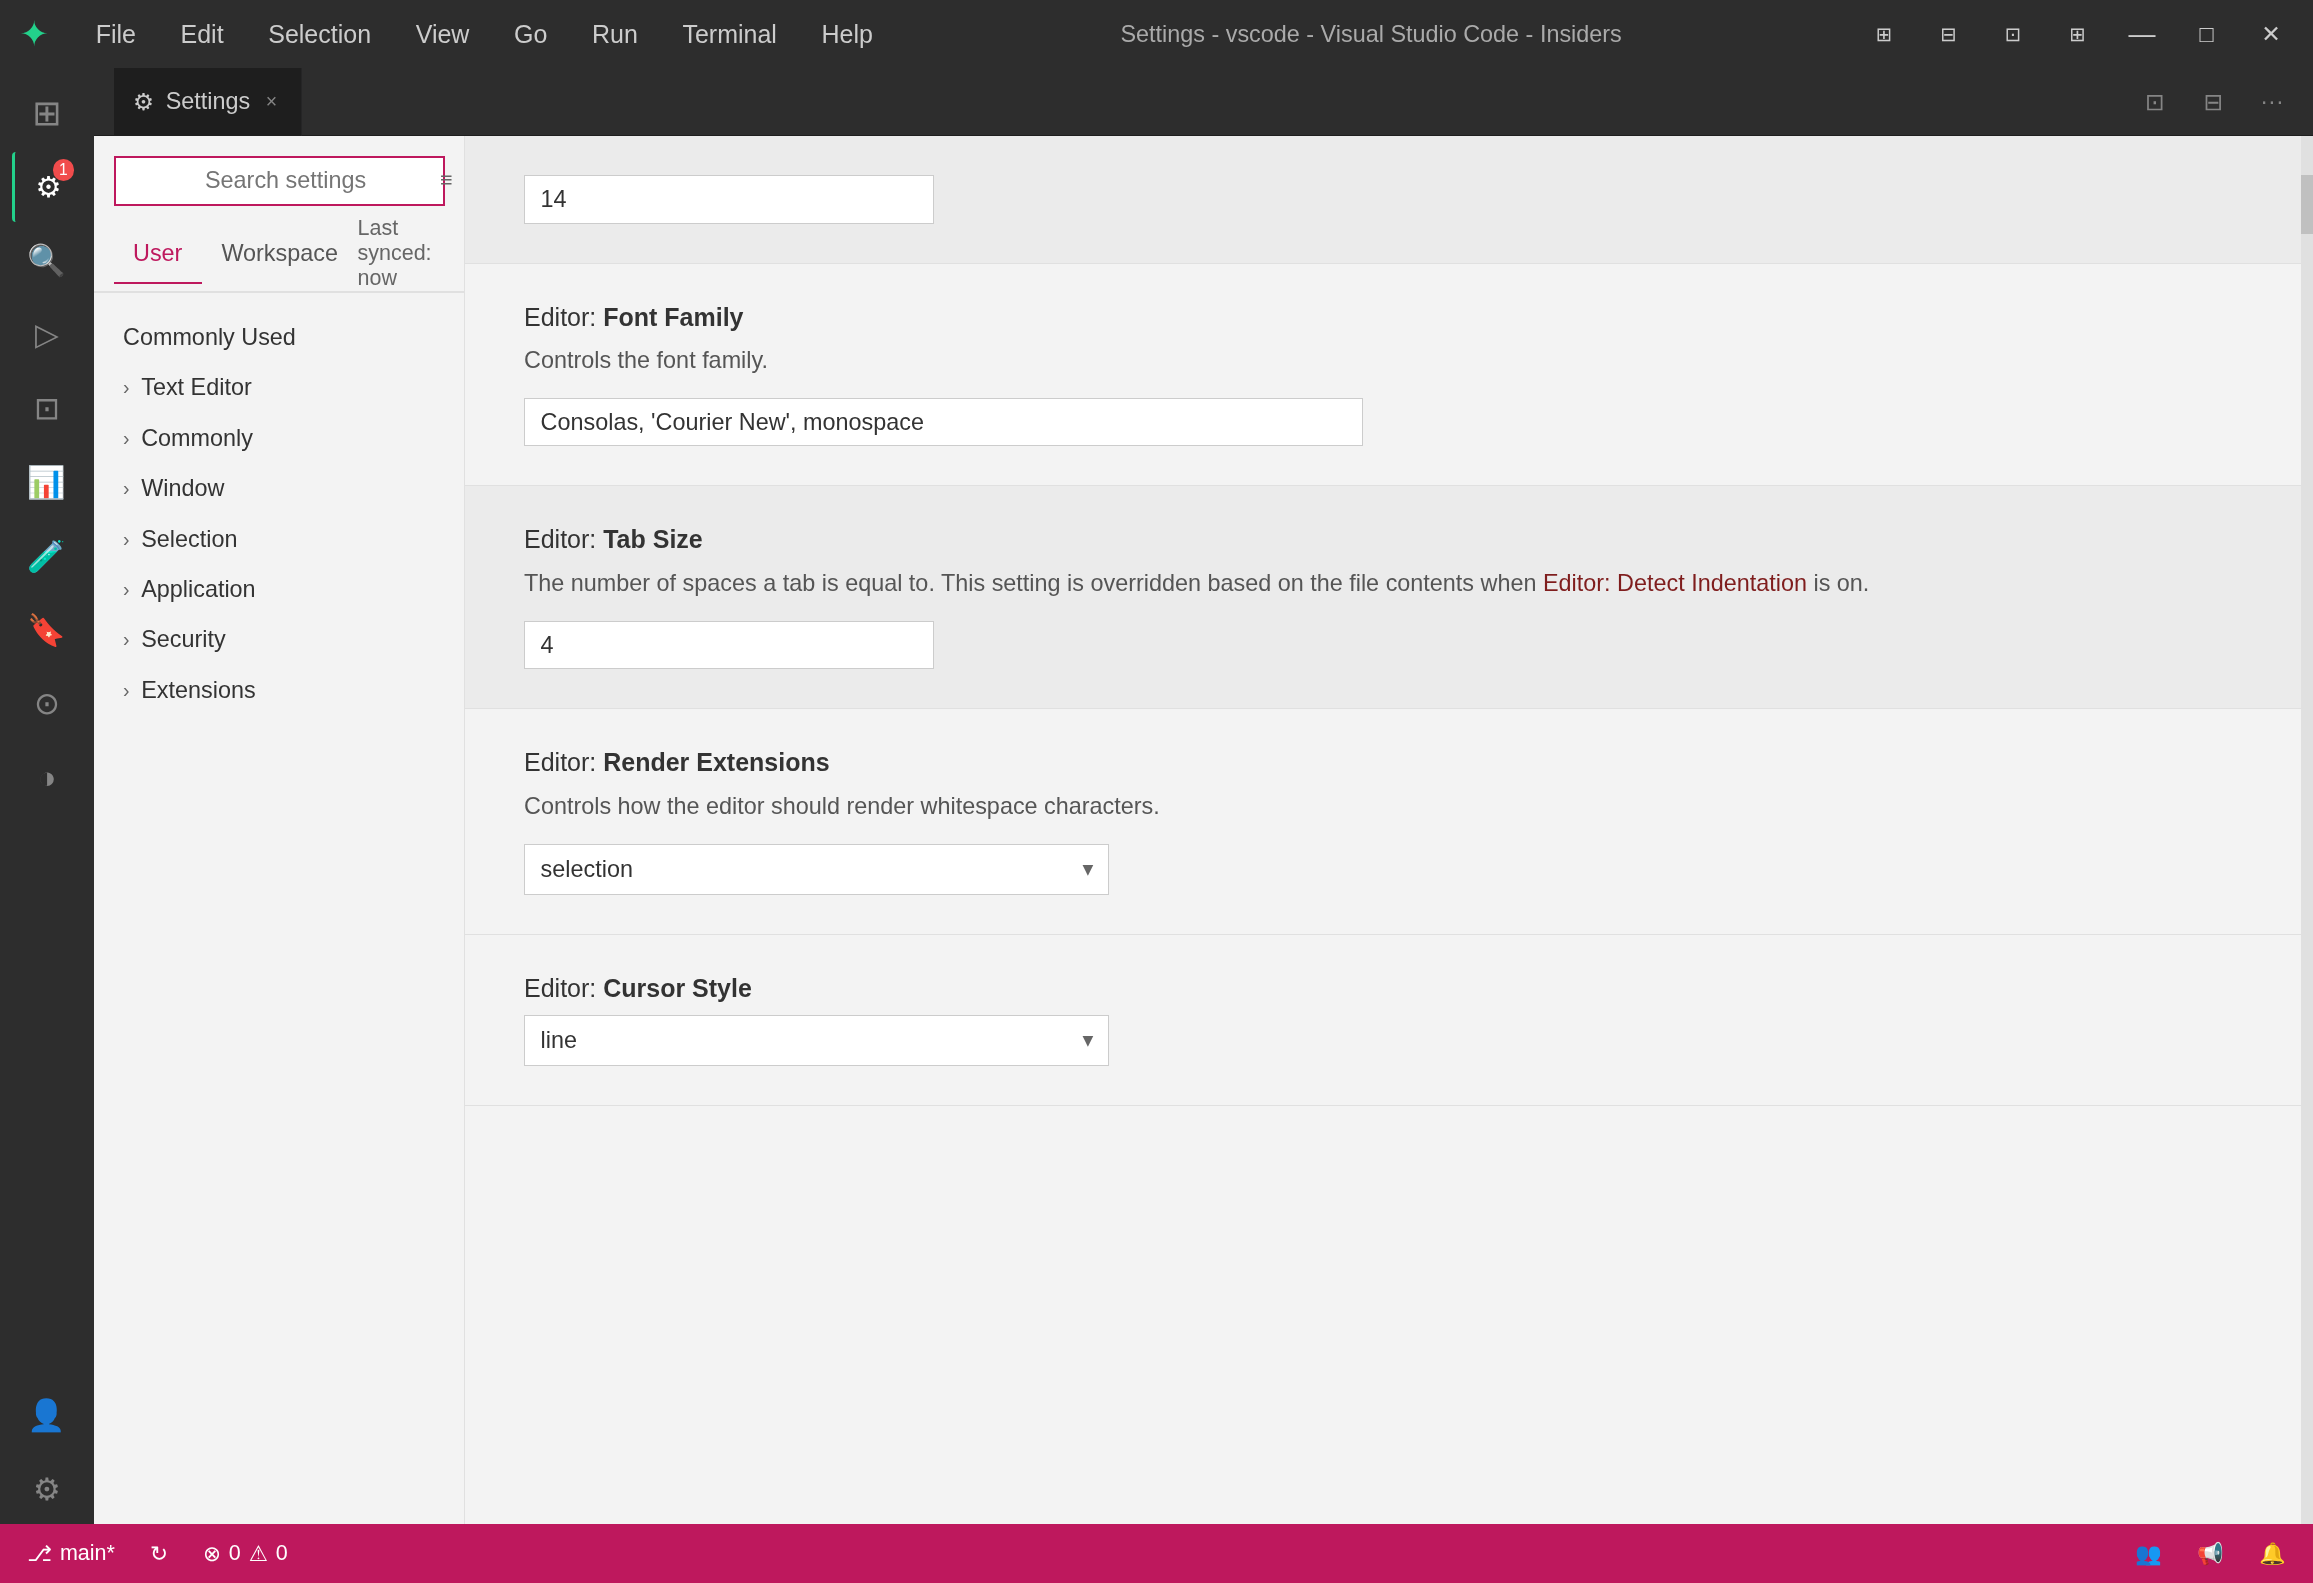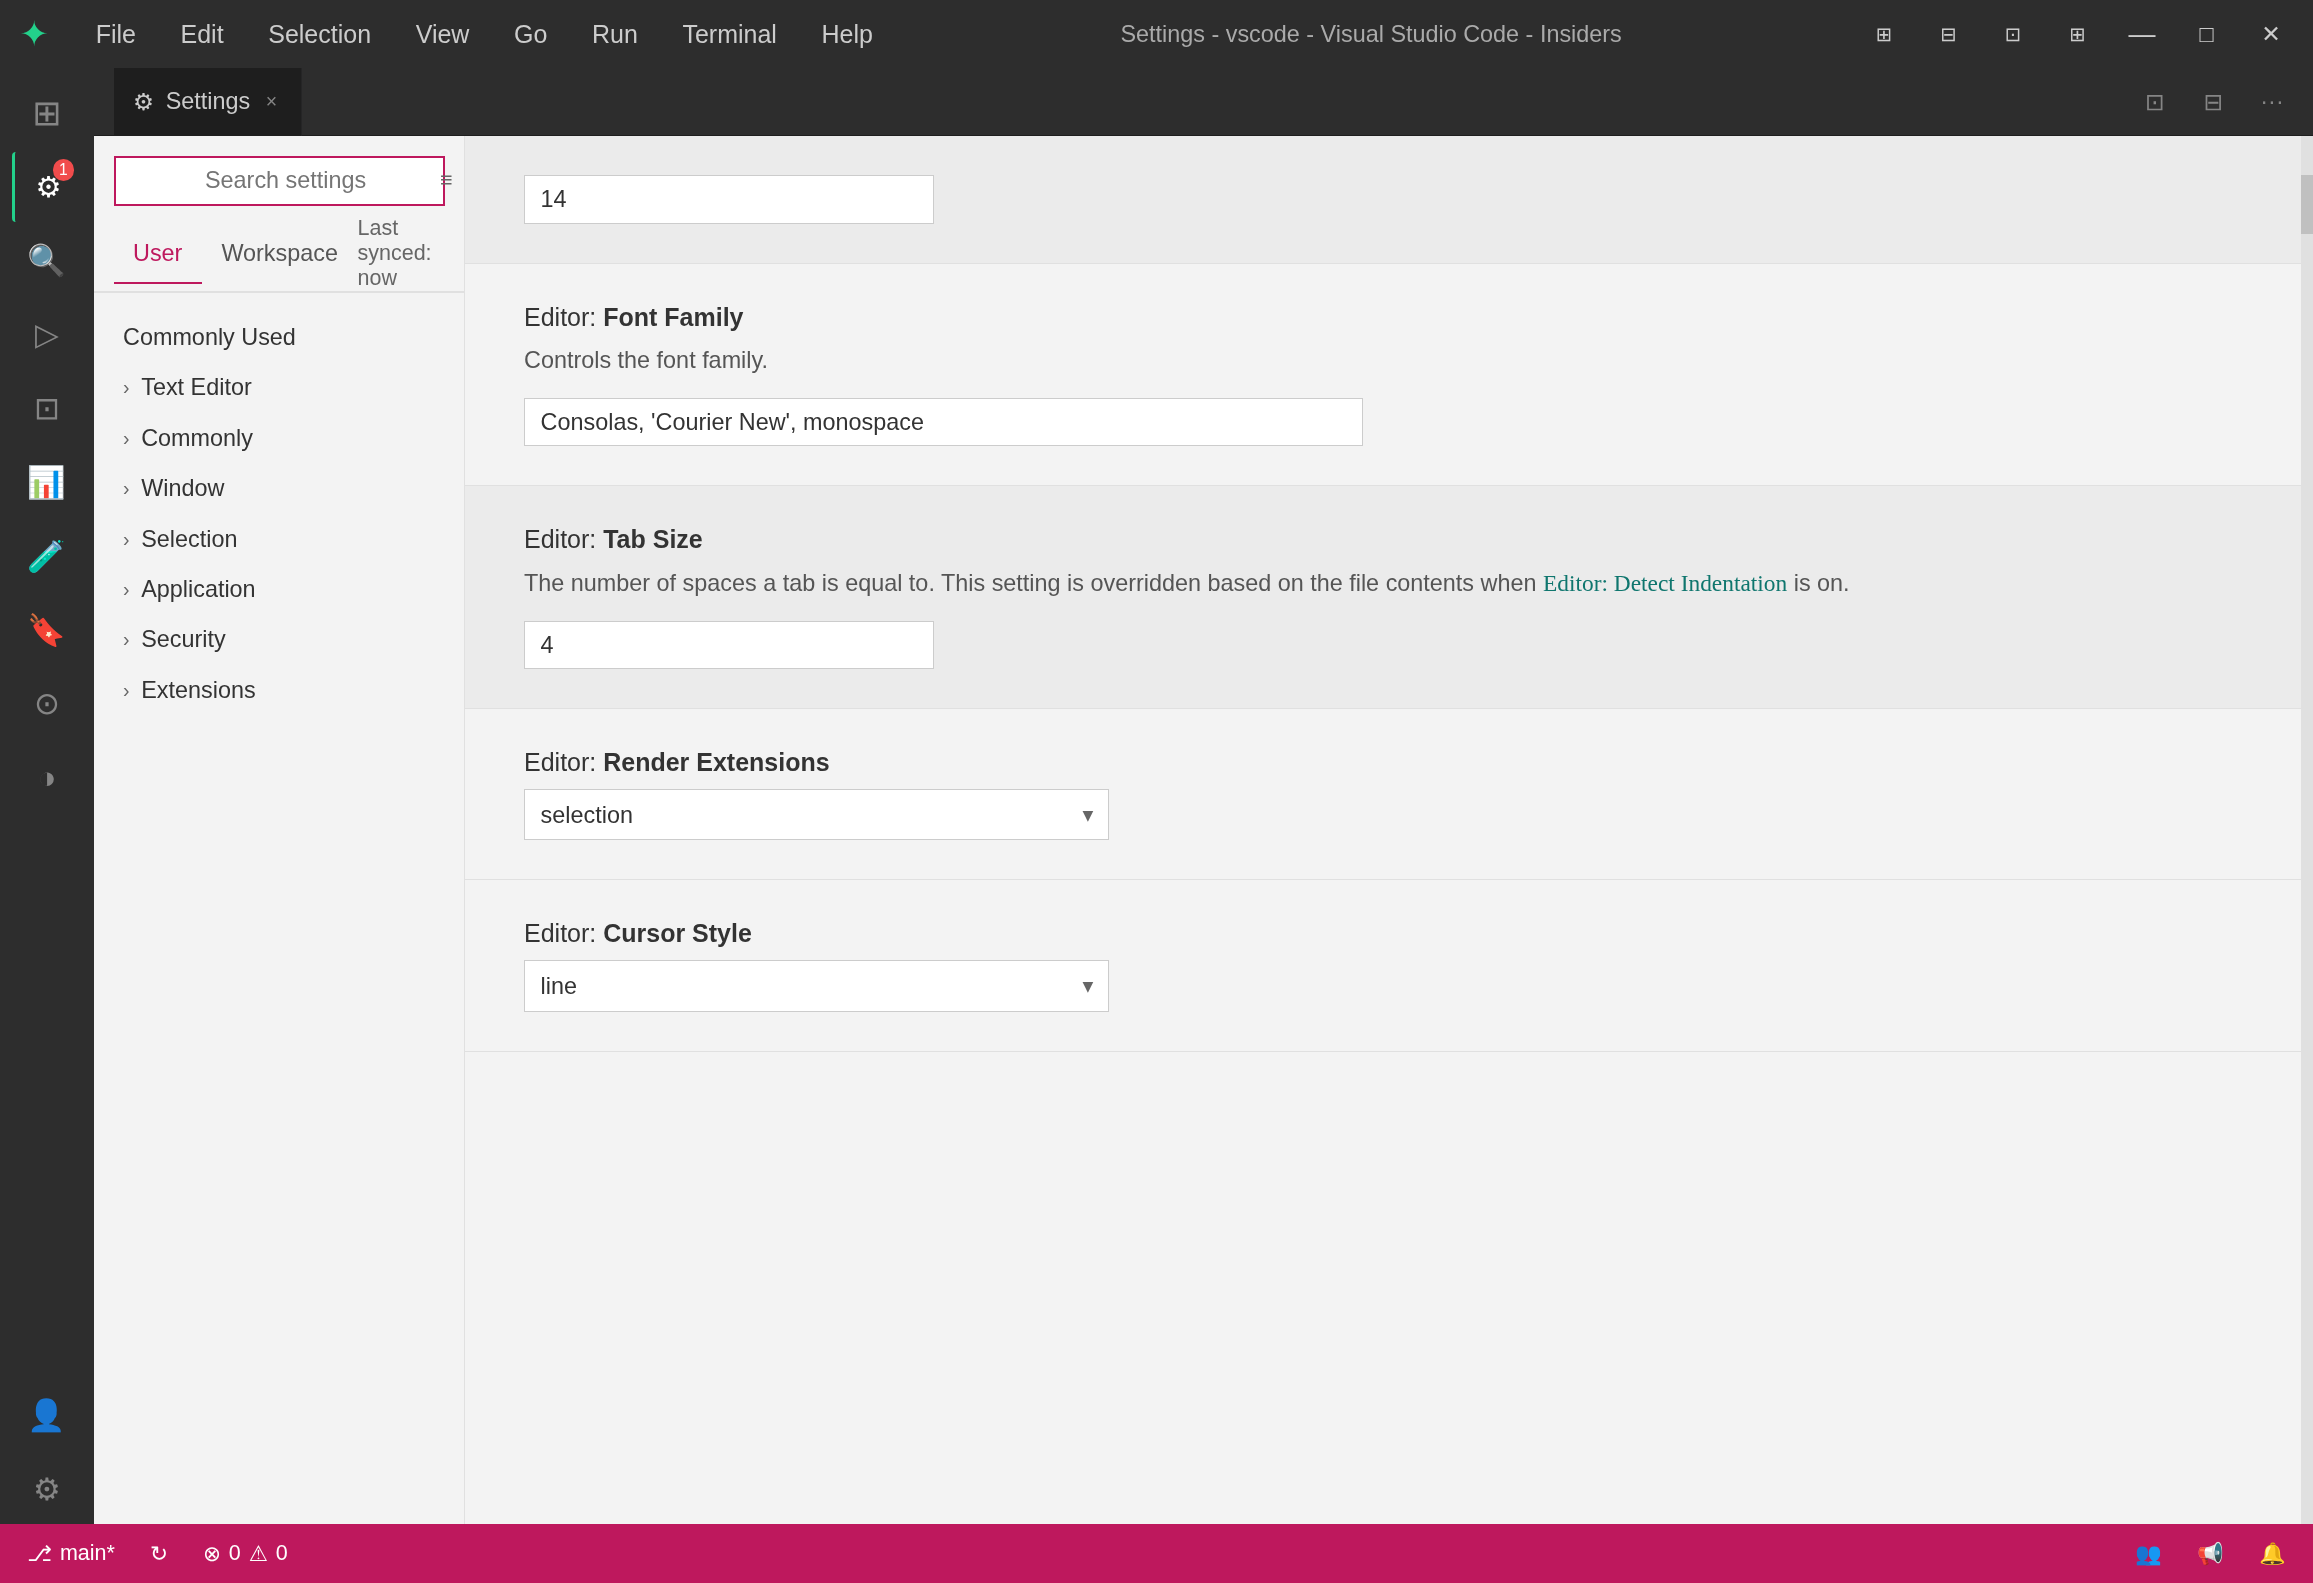--- a/index.html
+++ b/index.html
@@ -142,21 +142,21 @@
     }
     .setting-select {
       width: 100%; padding: 11.7px 47px 11.7px 15.6px; font-size: 23.4px;
       border: 1px solid #ccc; background: white; color: #333;
       appearance: none; cursor: pointer; outline: none;
     }
     .select-arrow {
       position: absolute; right: 15.6px; top: 50%; transform: translateY(-50%);
       pointer-events: none; color: #666; font-size: 21.5px;
     }
-    .link-text { color: #0f766e; cursor: pointer; text-decoration: none; font-family: Liberation Serif, serif; }
+    .link-text { color: #7f1d1d; cursor: pointer; text-decoration: none; }
     .scrollbar {
       position: absolute; right: 0; top: 0; bottom: 0;
       width: 11.7px; background: #e0e0e0;
     }
     .scrollbar-thumb {
       width: 11.7px; height: 59px; background: #c0c0c0; position: absolute; top: 39px;
     }
 
     
     .status-bar {
@@ -305,20 +305,21 @@
         <div class="setting-desc">
           <span>The number of spaces a tab is equal to. This setting is overridden based on the file contents when </span><a class="link-text">Editor: Detect Indentation</a><span> is on.</span>
         </div>
         <input class="setting-input" type="text" value="4" style="">
       </div>
 
       <div class="settings-section">
         <div class="setting-title">
           Editor: <strong>Render Extensions</strong>
         </div>
+        <div class="setting-desc">Controls how the editor should render whitespace characters.</div>
         <div class="setting-select-wrapper">
           <select class="setting-select">
             <option value="selection" selected="">selection</option>
             <option value="none">none</option>
             <option value="boundary">boundary</option>
             <option value="trailing">trailing</option>
             <option value="all">all</option>
           </select>
           <span class="select-arrow">▾</span>
         </div>

